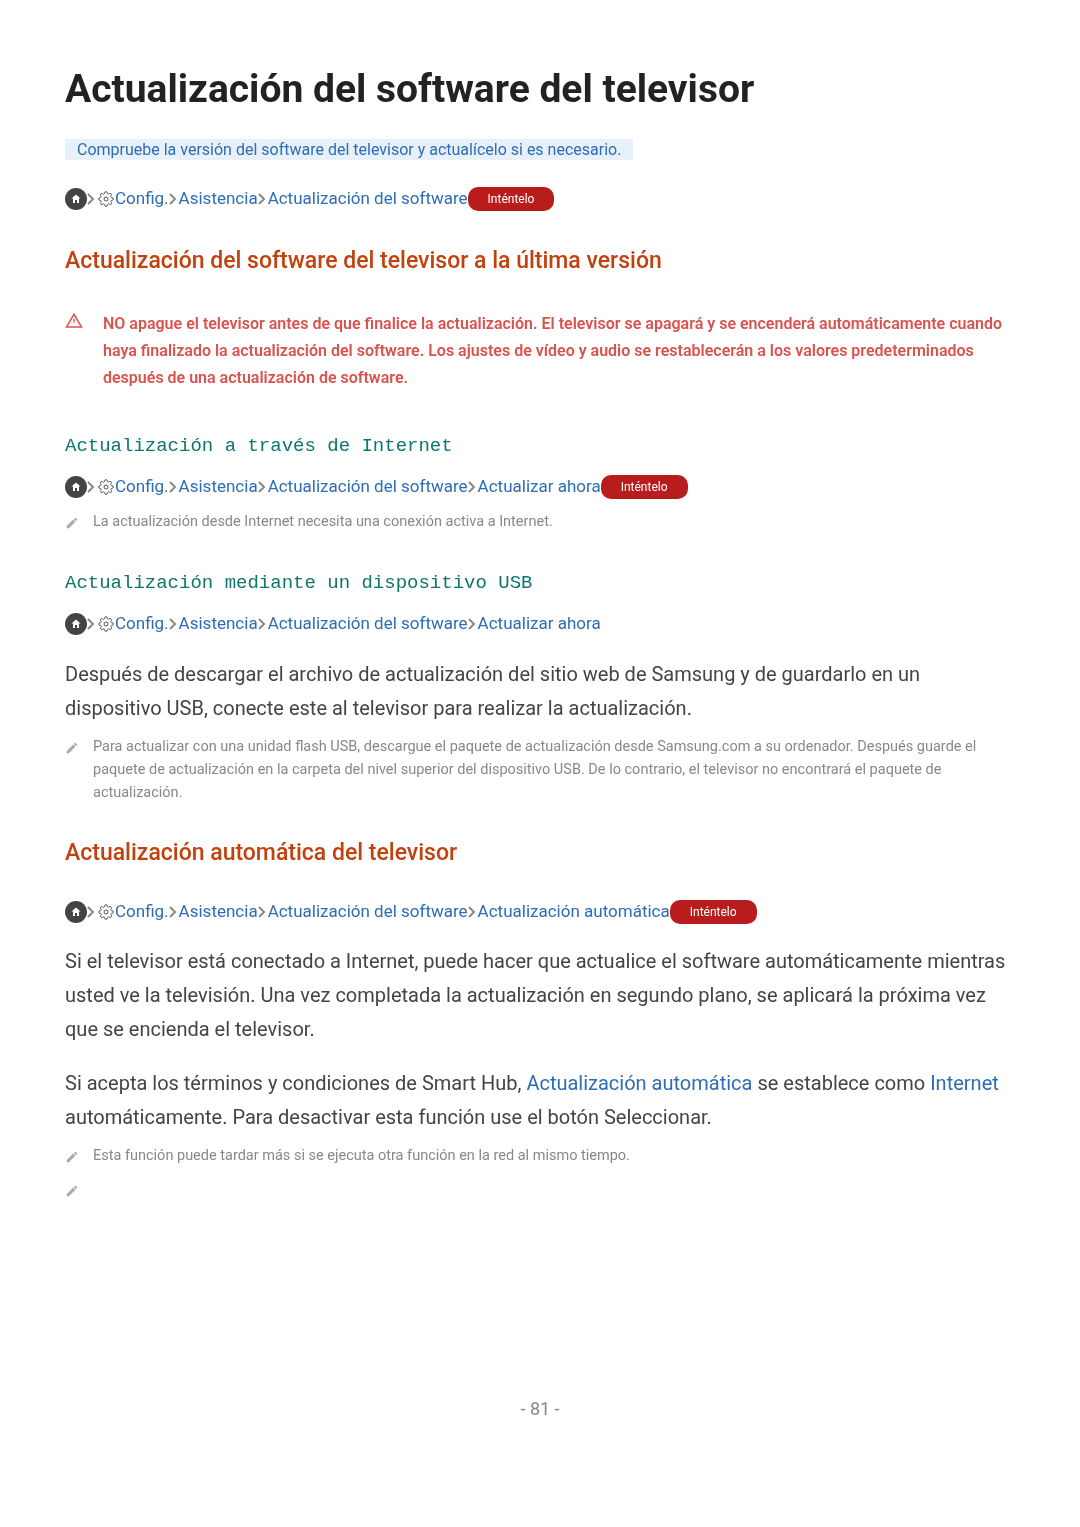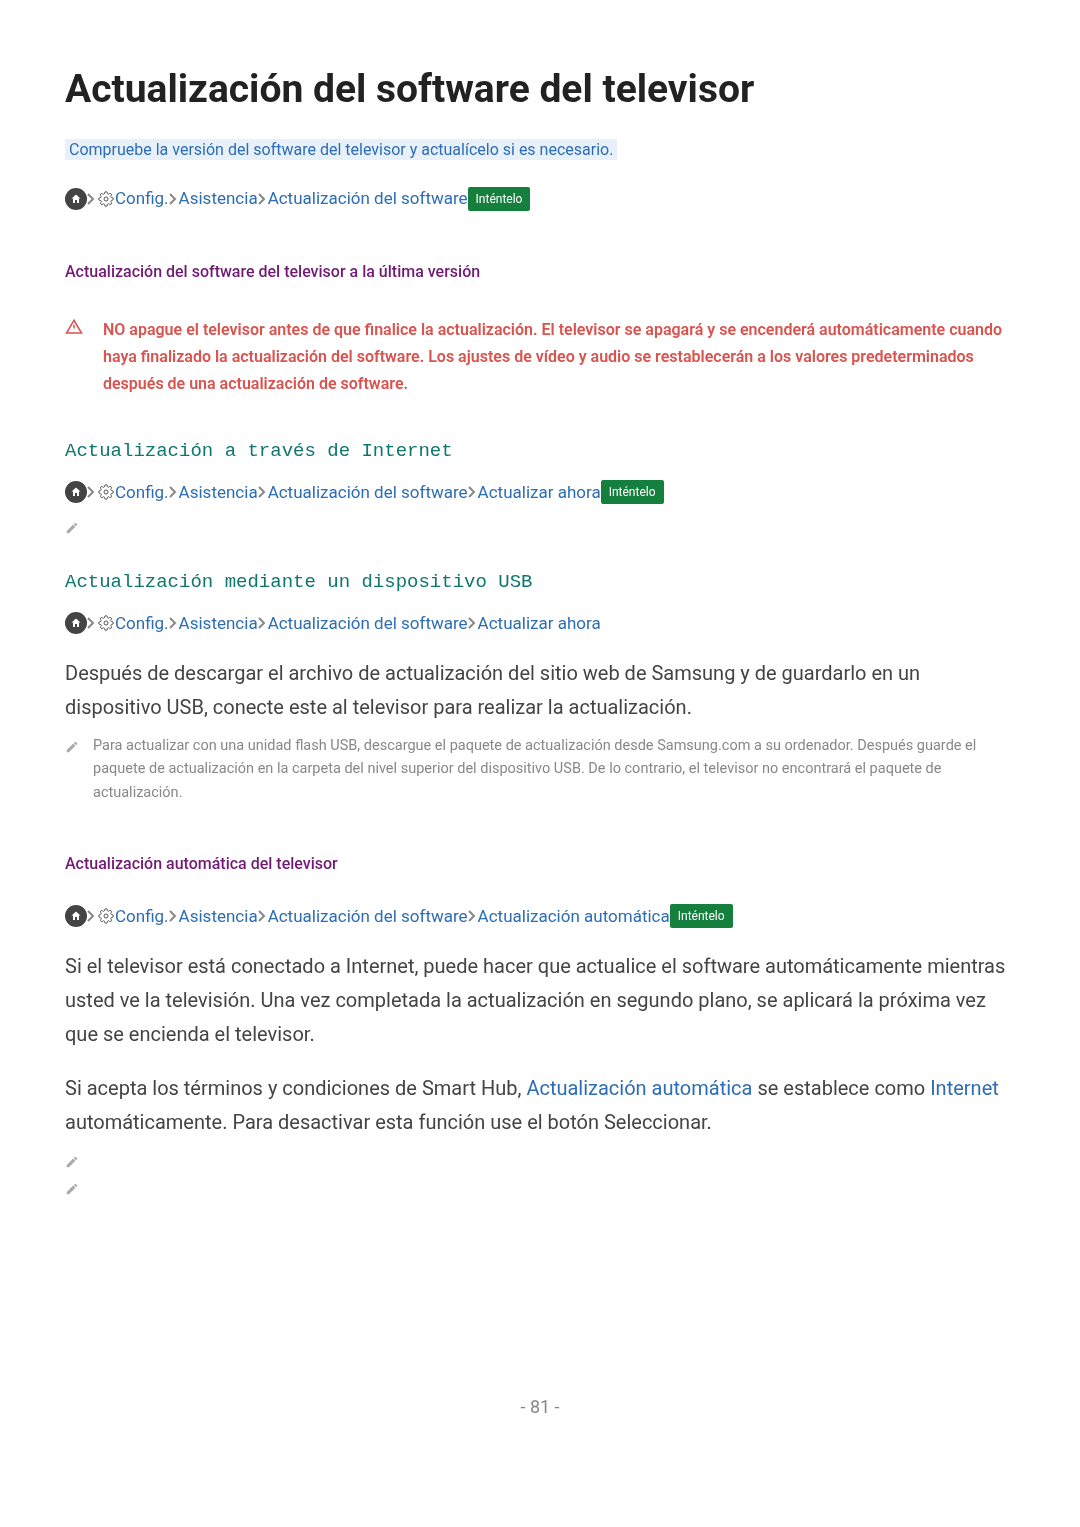--- a/index.html
+++ b/index.html
@@ -15,21 +15,21 @@
     font-size: 39px;
     font-weight: 700;
     color: #222;
     margin-bottom: 18px;
   }
   .intro {
     font-size: 16px;
     color: #2d6db5;
     background: #e8f0fa;
     display: inline;
-    padding: 1px 4px;
+    padding: 1px 12px;
     line-height: 1.6;
   }
   .breadcrumb {
     margin-top: 24px;
     font-size: 17px;
     display: flex;
     align-items: center;
     flex-wrap: wrap;
   }
   .home-icon {
@@ -52,32 +52,32 @@
   }
   .settings-icon svg { width: 16px; height: 16px; fill: none; stroke: #555; stroke-width: 1.5; }
   .chevron {
     display: inline-flex;
     width: 10px;
     color: #888;
   }
   .chevron svg { width: 8px; height: 12px; fill: none; stroke: #888; stroke-width: 2; }
   .crumb-link { color: #2d6db5; }
   .try-it {
-    background: #15803d;
+    background: #b91c1c;
     color: #fff;
     font-size: 12px;
-    padding: 3px 8px;
-    border-radius: 2px;
+    padding: 3px 20px;
+    border-radius: 10px;
     display: inline-block;
   }
   h2 {
-    font-size: 16px;
+    font-size: 23px;
     font-weight: 500;
-    color: #701a75;
-    margin-top: 48px;
+    color: #c2410c;
+    margin-top: 32px;
     margin-bottom: 28px;
   }
   .warning-block {
     display: flex;
     gap: 20px;
     margin-bottom: 30px;
     padding: 4px 0;
   }
   .warning-icon {
     flex-shrink: 0;
@@ -227,20 +227,21 @@
       </svg>
     </span>
   <span class="crumb-link">Actualizar ahora</span>
   <span class="try-it">Inténtelo</span>
 </div>
 
 <div class="note-block">
   <span class="pencil-icon"><svg viewBox="0 0 24 24">
         <path d="M3 17.25V21h3.75L17.81 9.94l-3.75-3.75L3 17.25zM20.71 7.04a1 1 0 0 0 0-1.41l-2.34-2.34a1 1 0 0 0-1.41 0l-1.83 1.83 3.75 3.75 1.83-1.83z"></path>
       </svg></span>
+  <div class="note-text">La actualización desde Internet necesita una conexión activa a Internet.</div>
 </div>
 
 <h3>Actualización mediante un dispositivo USB</h3>
 
 <div class="breadcrumb sec-breadcrumb">
   <span class="home-icon">
       <svg viewBox="0 0 24 24">
         <path d="M12 3l9 8h-3v9h-4v-6h-4v6H6v-9H3z"></path>
       </svg>
     </span>
@@ -329,20 +330,21 @@
 <p class="body-text">Si el televisor está conectado a Internet, puede hacer que actualice el software automáticamente mientras usted ve la televisión. Una vez completada la actualización en segundo plano, se aplicará la próxima vez que se encienda el televisor.</p>
 
 <p class="body-text">
   <span>Si acepta los términos y condiciones de Smart Hub, </span><span class="inline-link">Actualización automática</span><span> se establece como </span><span class="inline-link">Internet</span><span> automáticamente. Para desactivar esta función use el botón Seleccionar.</span>
 </p>
 
 <div class="note-block">
   <span class="pencil-icon"><svg viewBox="0 0 24 24">
         <path d="M3 17.25V21h3.75L17.81 9.94l-3.75-3.75L3 17.25zM20.71 7.04a1 1 0 0 0 0-1.41l-2.34-2.34a1 1 0 0 0-1.41 0l-1.83 1.83 3.75 3.75 1.83-1.83z"></path>
       </svg></span>
+  <div class="note-text">Esta función puede tardar más si se ejecuta otra función en la red al mismo tiempo.</div>
 </div>
 
 <div class="note-block">
   <span class="pencil-icon"><svg viewBox="0 0 24 24">
         <path d="M3 17.25V21h3.75L17.81 9.94l-3.75-3.75L3 17.25zM20.71 7.04a1 1 0 0 0 0-1.41l-2.34-2.34a1 1 0 0 0-1.41 0l-1.83 1.83 3.75 3.75 1.83-1.83z"></path>
       </svg></span>
 </div>
 
 <div class="page-number">- 81 -</div>
 

